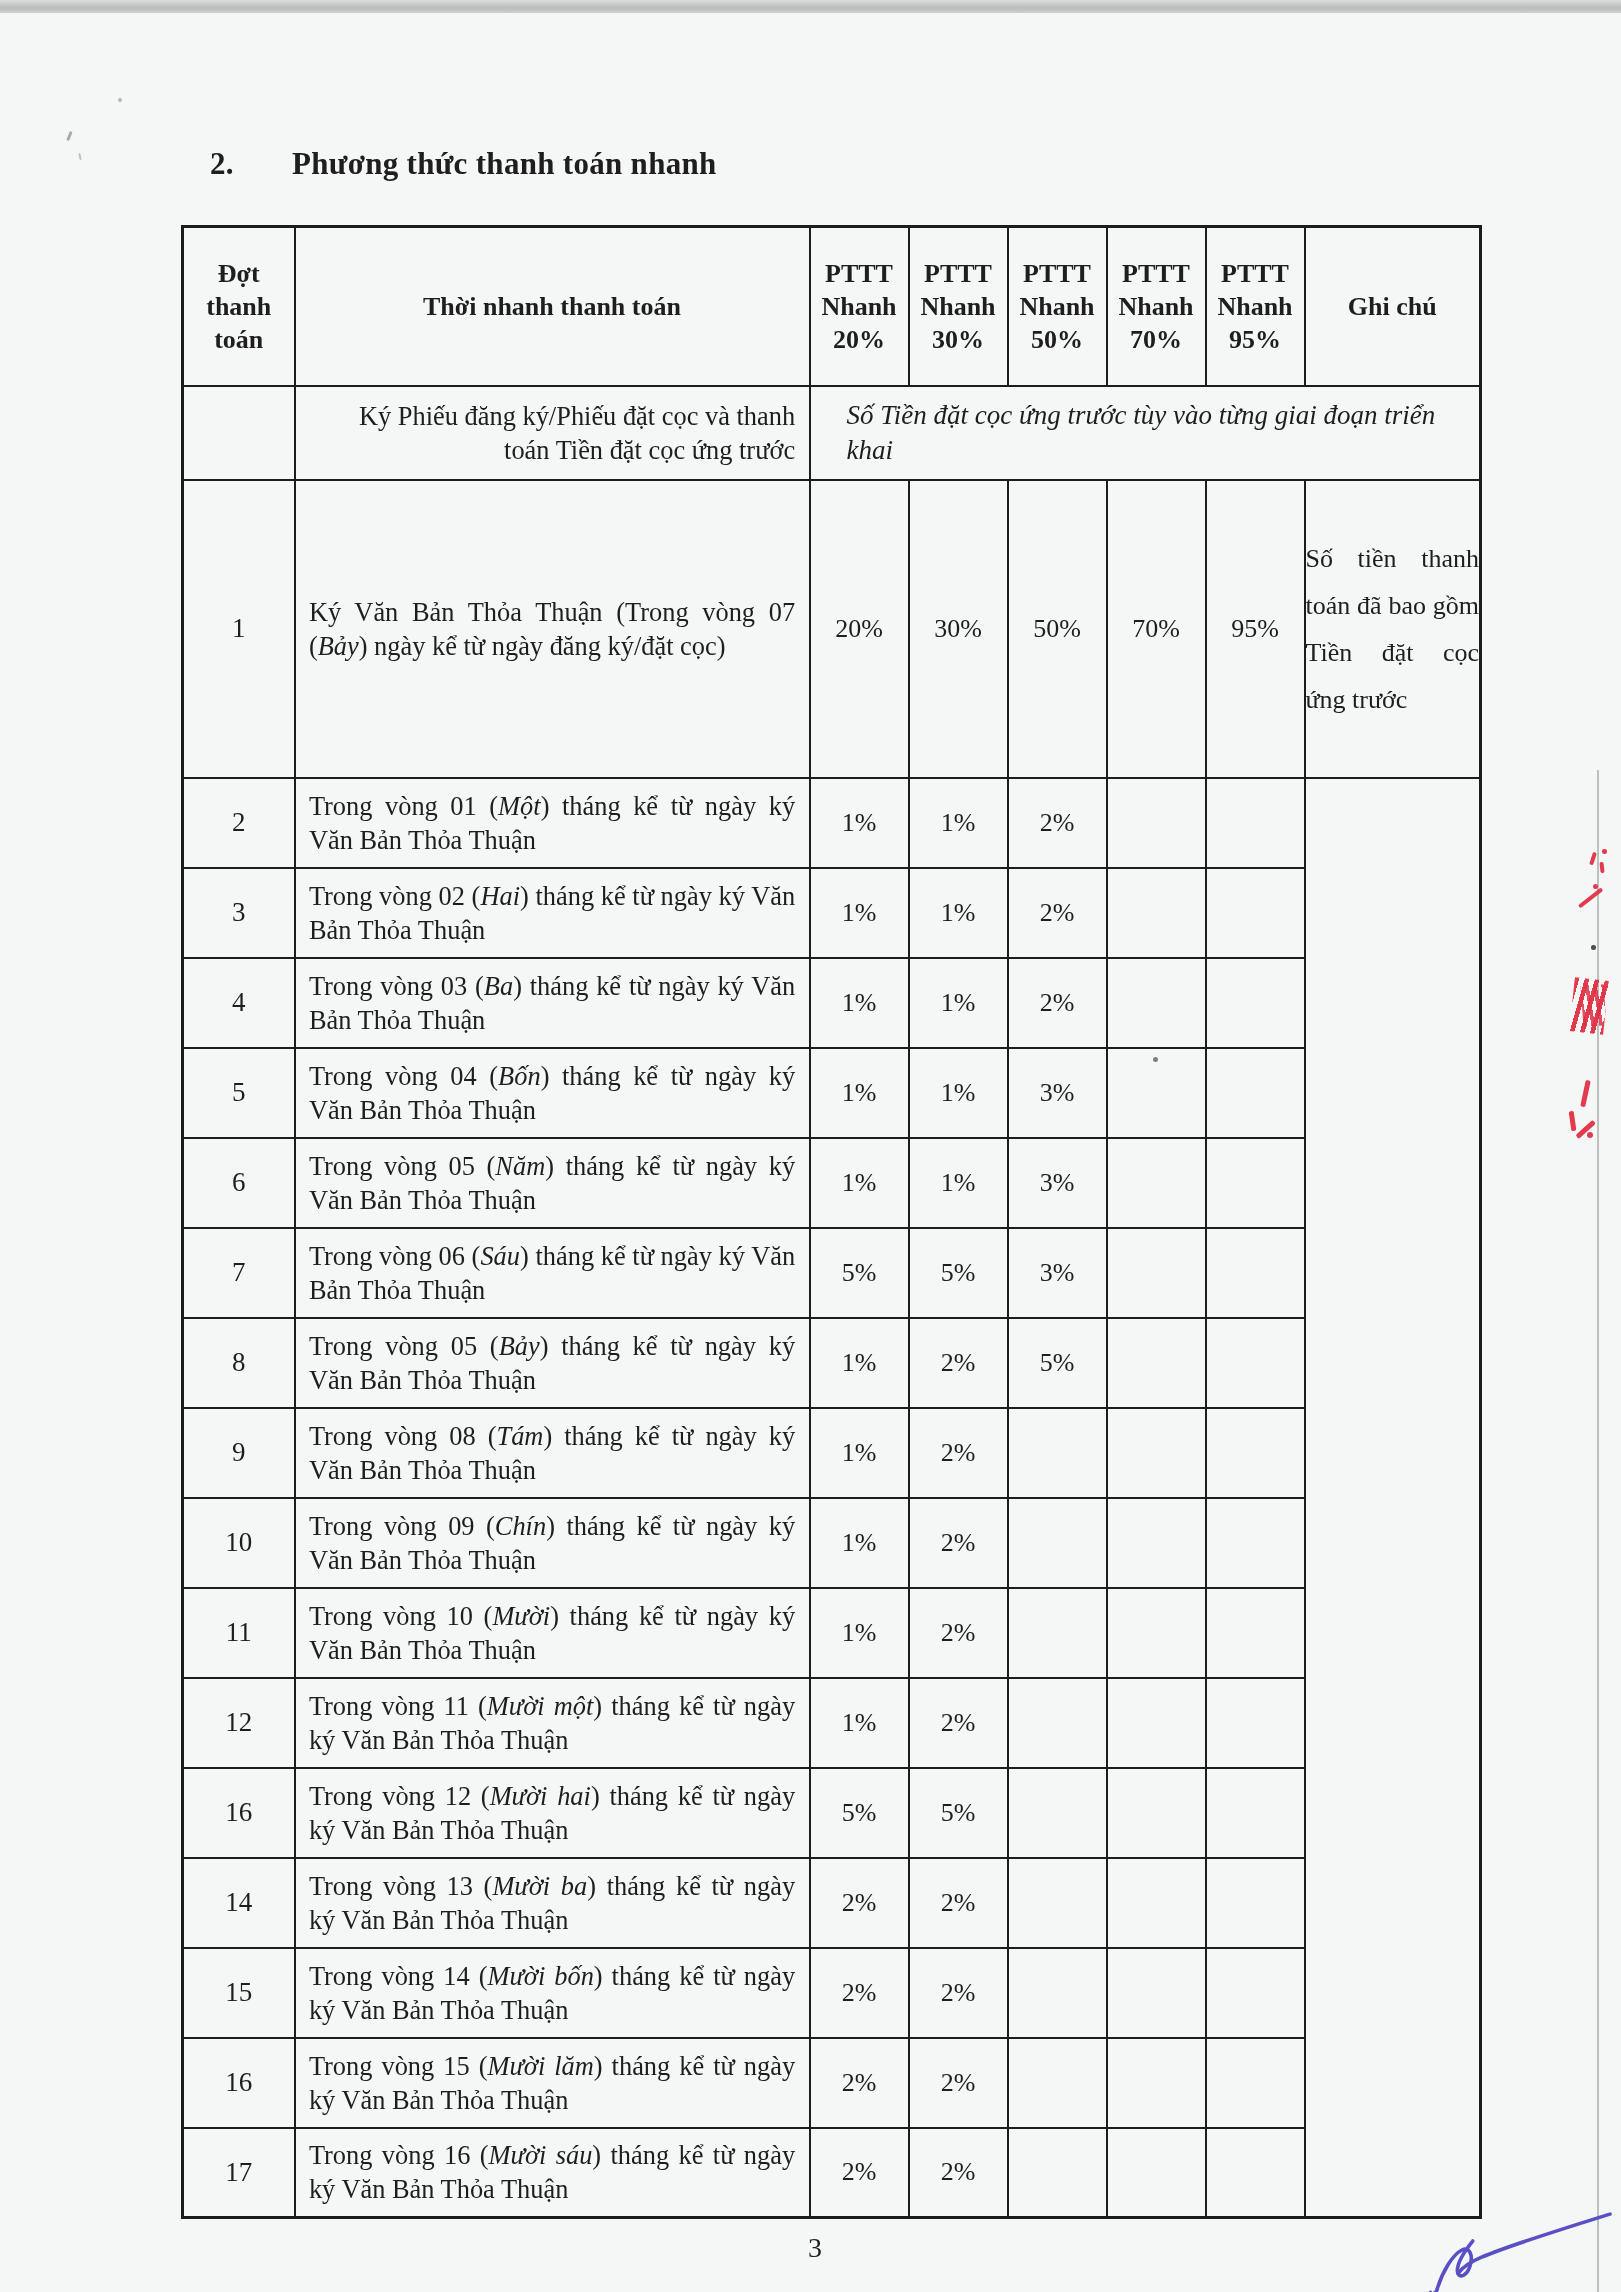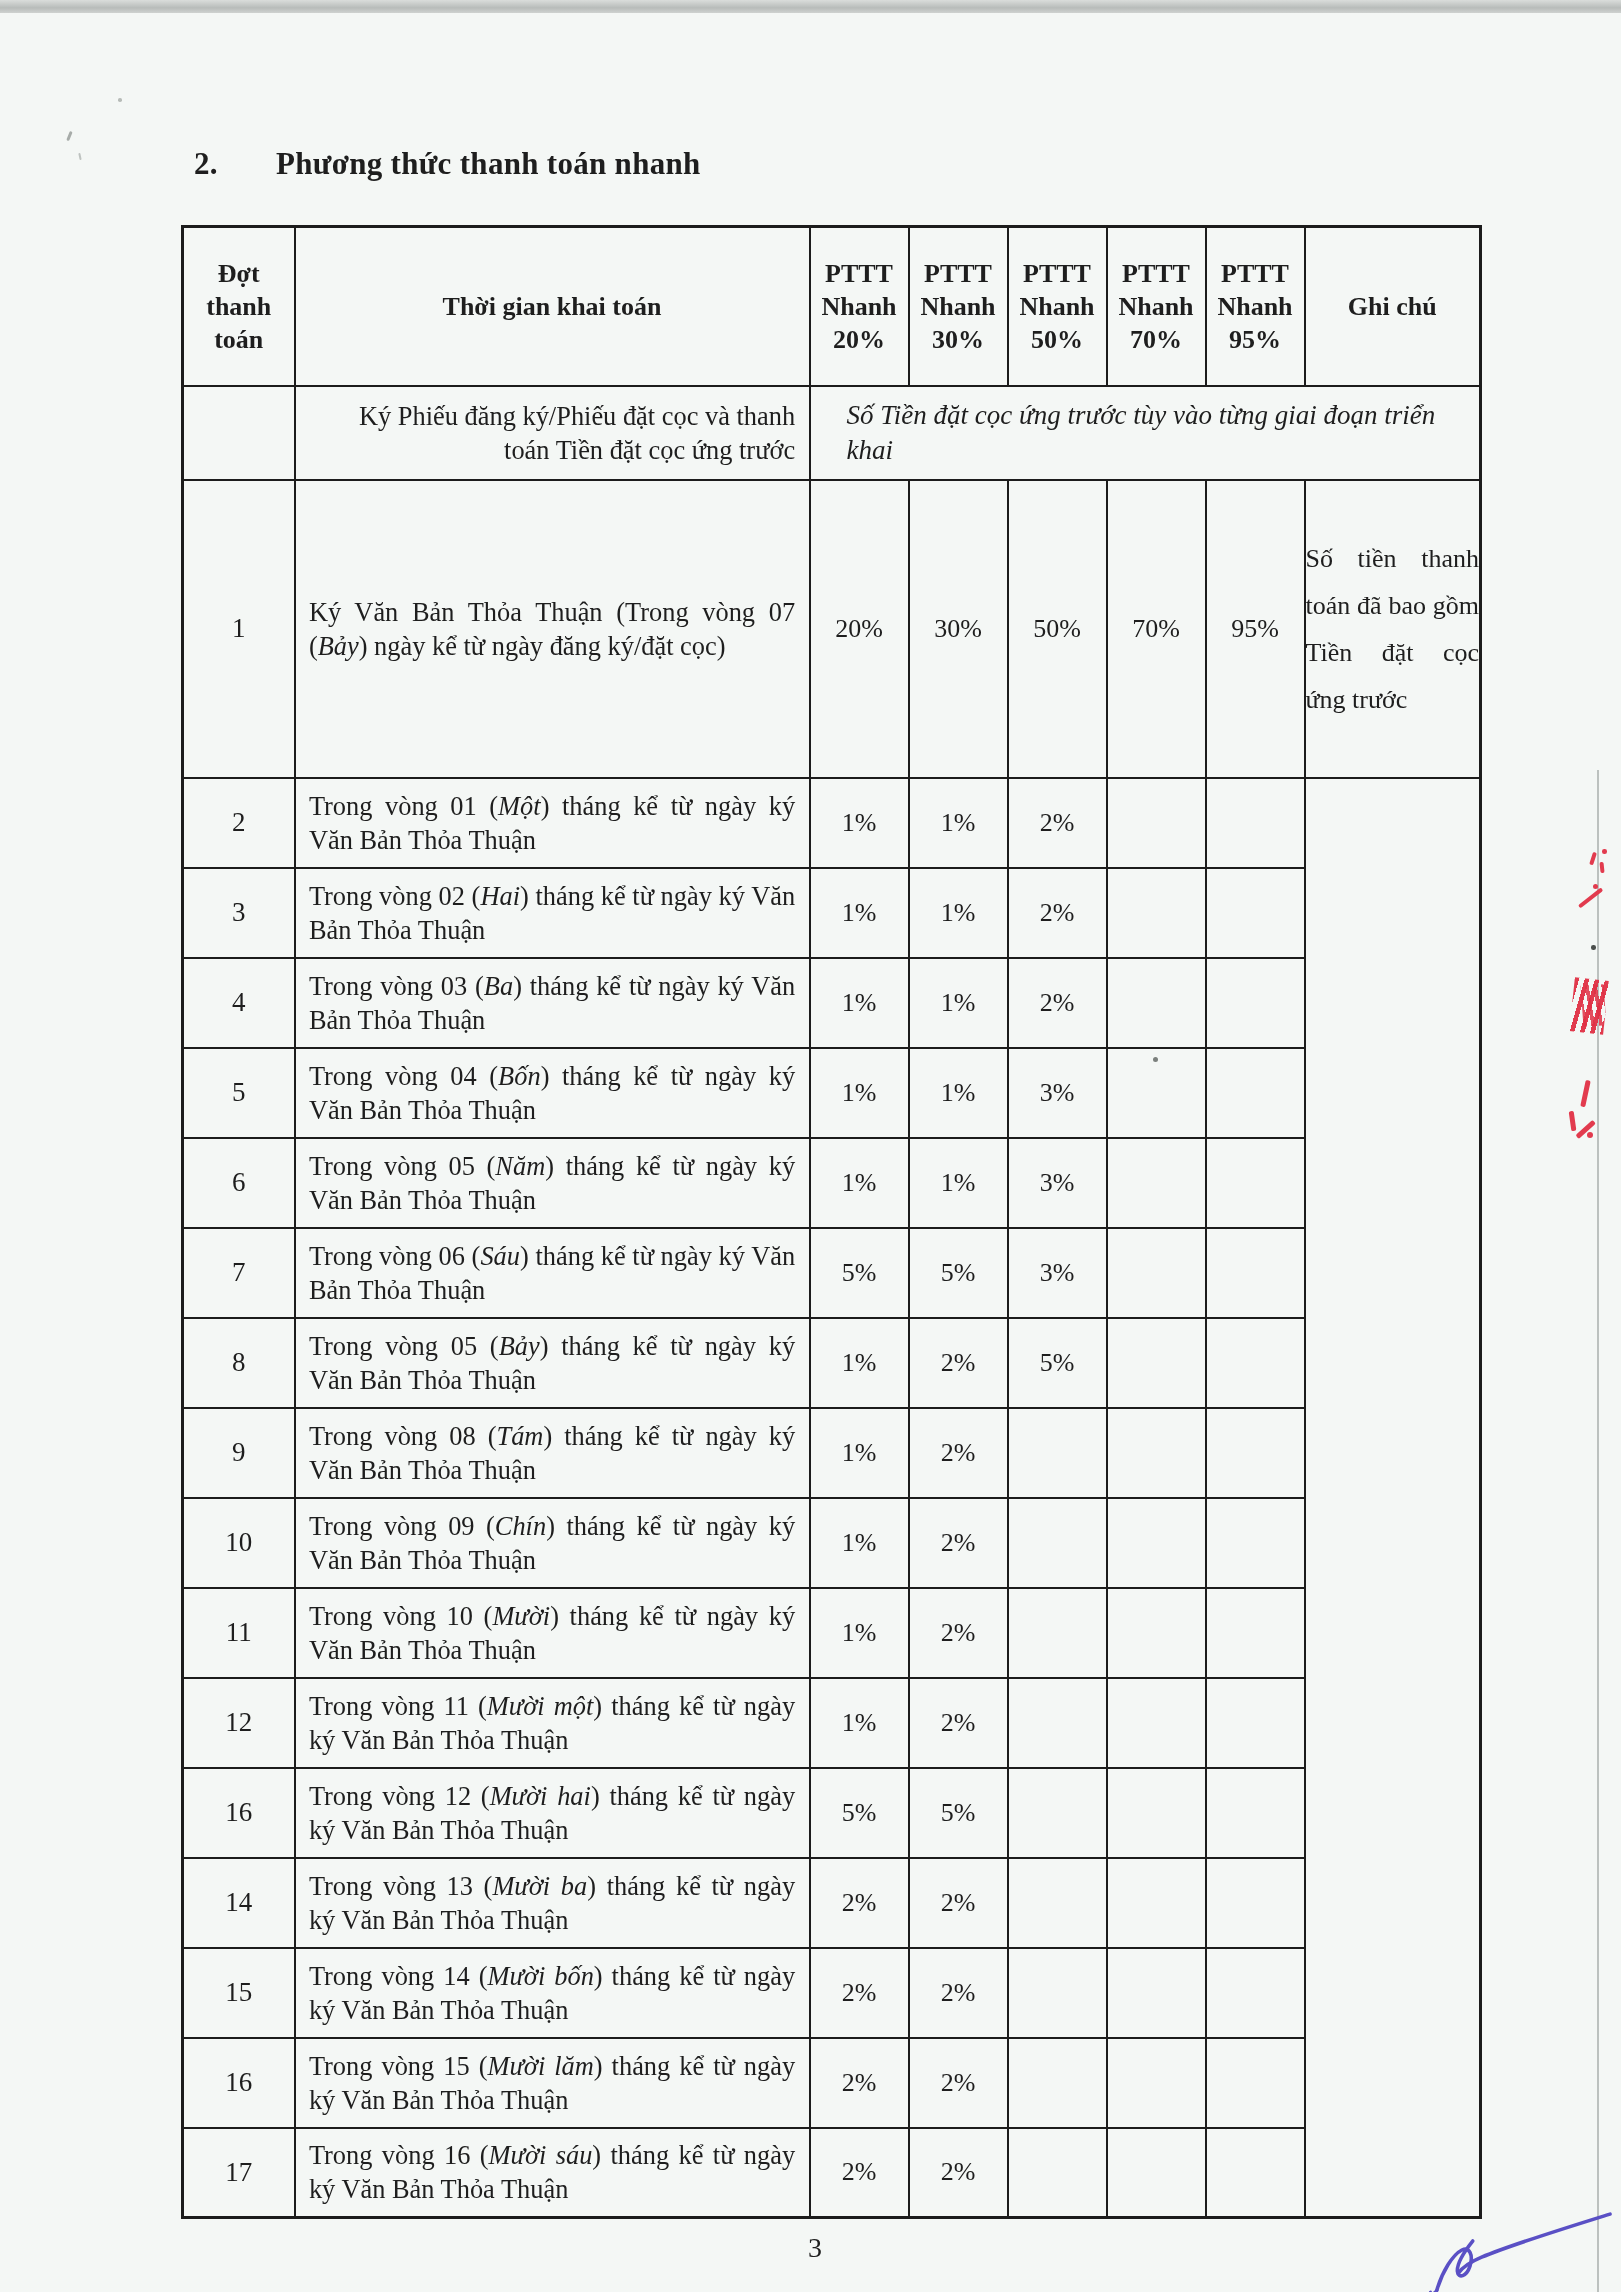--- a/index.html
+++ b/index.html
@@ -15,21 +15,21 @@
   }
   .page-edge {
     position:absolute; left:1597px; top:770px; width:1.8px; height:1522px;
     background:#bcc1bf;
   }
   .pencil-mark { position:absolute; background:#a7aca9; border-radius:1.8px; }
   .pm1 { left:68px;  top:131px; width:2.7px; height:9.9px; transform:rotate(22deg); }
   .pm2 { left:79px;  top:153px; width:1.8px; height:7.2px;  transform:rotate(-12deg); opacity:.7; }
   .pm3 { left:118px; top:98px; width:3.6px; height:3.6px;  border-radius:50%; opacity:.8; }
 
-  .title { position:absolute; left:194px; top:146px; margin:0;
+  .title { position:absolute; left:210px; top:146px; margin:0;
            font-size:31px; font-weight:bold; letter-spacing:0.3px; white-space:nowrap; }
   .title .tnum { display:inline-block; width:82px; }
 
   table.pay {
     position:absolute; left:181px; top:225px; width:1295px;
     border-collapse:collapse; table-layout:fixed;
     border:3.6px solid #1c1c1c;
   }
   table.pay td, table.pay th { border:2.7px solid #1c1c1c; vertical-align:middle; }
   tr.r-head    { height:159px; }
@@ -104,21 +104,21 @@
         <col style="width:99px">
       <col style="width:99px">
         <col style="width:99px">
         <col style="width:176px">
     </colgroup>
     <thead>
       <tr class="r-head">
         <th class="h-cell">Đợt
 thanh
 toán</th>
-        <th class="h-cell">Thời gian khai toán</th>
+        <th class="h-cell">Thời nhanh thanh toán</th>
         <th class="h-cell">PTTT
 Nhanh
 20%</th>
         <th class="h-cell">PTTT
 Nhanh
 30%</th>
         <th class="h-cell">PTTT
 Nhanh
 50%</th>
         <th class="h-cell">PTTT

